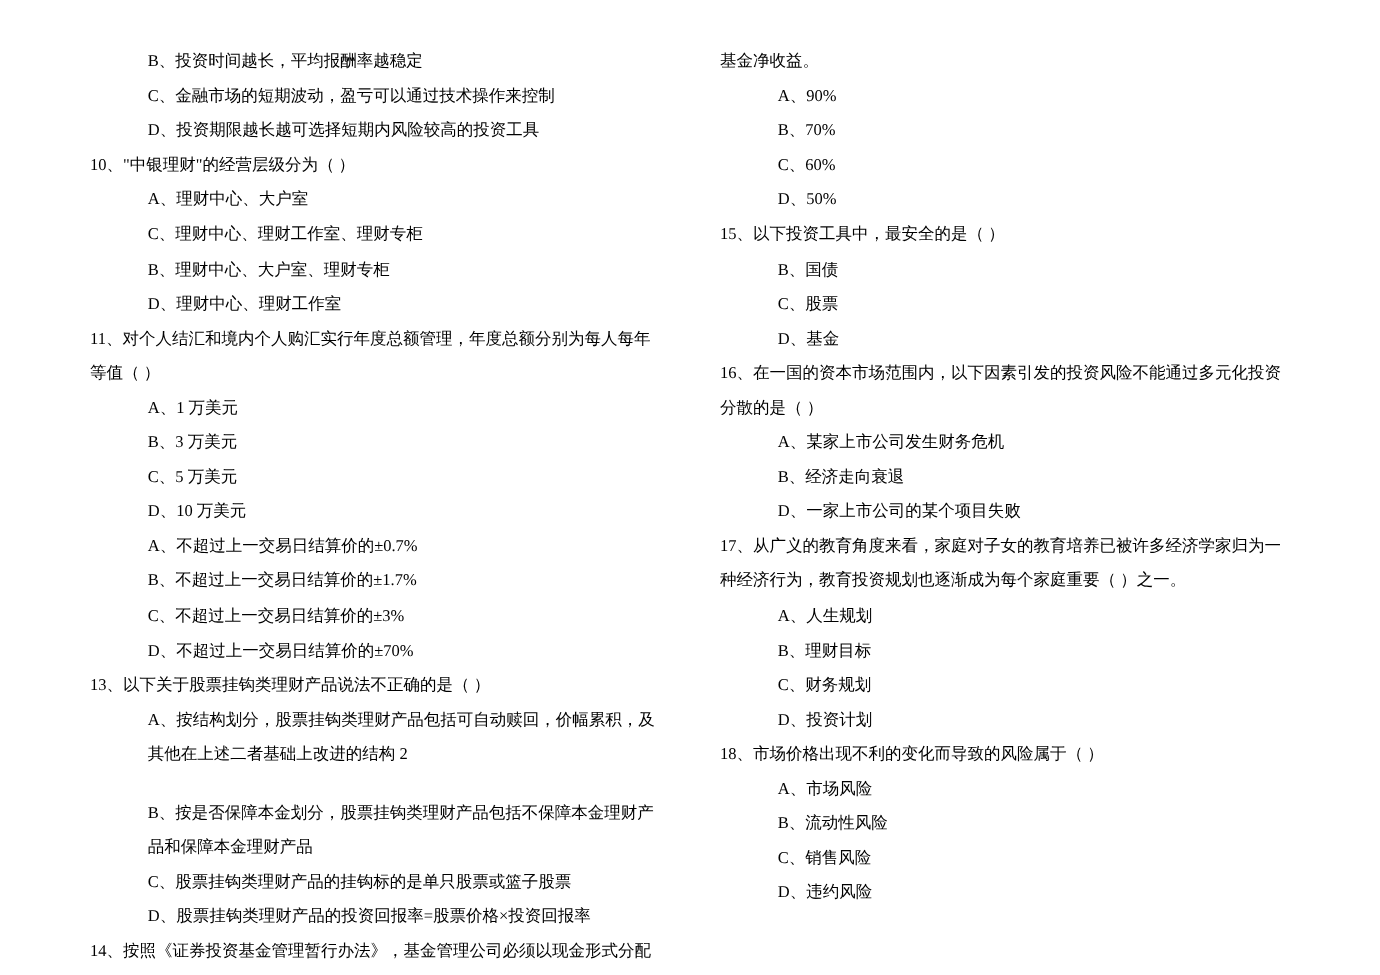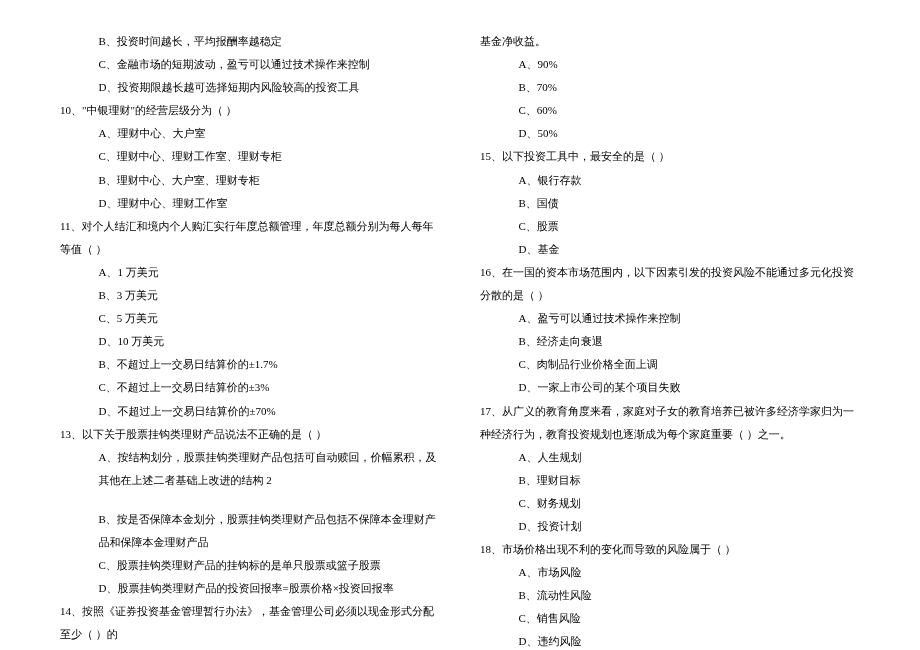--- a/index.html
+++ b/index.html
@@ -42,46 +42,45 @@
     <div class="q">10、"中银理财"的经营层级分为（    ）</div>
     <div class="opt">A、理财中心、大户室</div>
     <div class="opt">C、理财中心、理财工作室、理财专柜</div>
     <div class="opt">B、理财中心、大户室、理财专柜</div>
     <div class="opt">D、理财中心、理财工作室</div>
     <div class="q">11、对个人结汇和境内个人购汇实行年度总额管理，年度总额分别为每人每年等值（    ）</div>
     <div class="opt">A、1 万美元</div>
     <div class="opt">B、3 万美元</div>
     <div class="opt">C、5 万美元</div>
     <div class="opt">D、10 万美元</div>
+    <div class="opt">A、不超过上一交易日结算价的±0.7%</div>
     <div class="opt">B、不超过上一交易日结算价的±1.7%</div>
     <div class="opt">C、不超过上一交易日结算价的±3%</div>
     <div class="opt">D、不超过上一交易日结算价的±70%</div>
     <div class="q">13、以下关于股票挂钩类理财产品说法不正确的是（    ）</div>
     <div class="q-sub" style="padding-left:3.5em;text-indent:-0em;">A、按结构划分，股票挂钩类理财产品包括可自动赎回，价幅累积，及其他在上述二者基础上改进的结构 2</div>
     <div class="q-sub" style="padding-left:3.5em;text-indent:-0em;margin-top:16px;">B、按是否保障本金划分，股票挂钩类理财产品包括不保障本金理财产品和保障本金理财产品</div>
     <div class="opt">C、股票挂钩类理财产品的挂钩标的是单只股票或篮子股票</div>
     <div class="opt">D、股票挂钩类理财产品的投资回报率=股票价格×投资回报率</div>
     <div class="q">14、按照《证券投资基金管理暂行办法》，基金管理公司必须以现金形式分配至少（    ）的</div>
   </div>
 
   <div class="col">
     <div class="q">基金净收益。</div>
     <div class="opt">A、90%</div>
     <div class="opt">B、70%</div>
     <div class="opt">C、60%</div>
     <div class="opt">D、50%</div>
     <div class="q">15、以下投资工具中，最安全的是（    ）</div>
-    <div class="opt">A、银行存款</div>
     <div class="opt">B、国债</div>
     <div class="opt">C、股票</div>
     <div class="opt">D、基金</div>
     <div class="q">16、在一国的资本市场范围内，以下因素引发的投资风险不能通过多元化投资分散的是（    ）</div>
-    <div class="opt">A、盈亏可以通过技术操作来控制</div>
+    <div class="opt">A、某家上市公司发生财务危机</div>
     <div class="opt">B、经济走向衰退</div>
-    <div class="opt">C、肉制品行业价格全面上调</div>
     <div class="opt">D、一家上市公司的某个项目失败</div>
     <div class="q">17、从广义的教育角度来看，家庭对子女的教育培养已被许多经济学家归为一种经济行为，教育投资规划也逐渐成为每个家庭重要（    ）之一。</div>
     <div class="opt">A、人生规划</div>
     <div class="opt">B、理财目标</div>
     <div class="opt">C、财务规划</div>
     <div class="opt">D、投资计划</div>
     <div class="q">18、市场价格出现不利的变化而导致的风险属于（    ）</div>
     <div class="opt">A、市场风险</div>
     <div class="opt">B、流动性风险</div>
     <div class="opt">C、销售风险</div>

